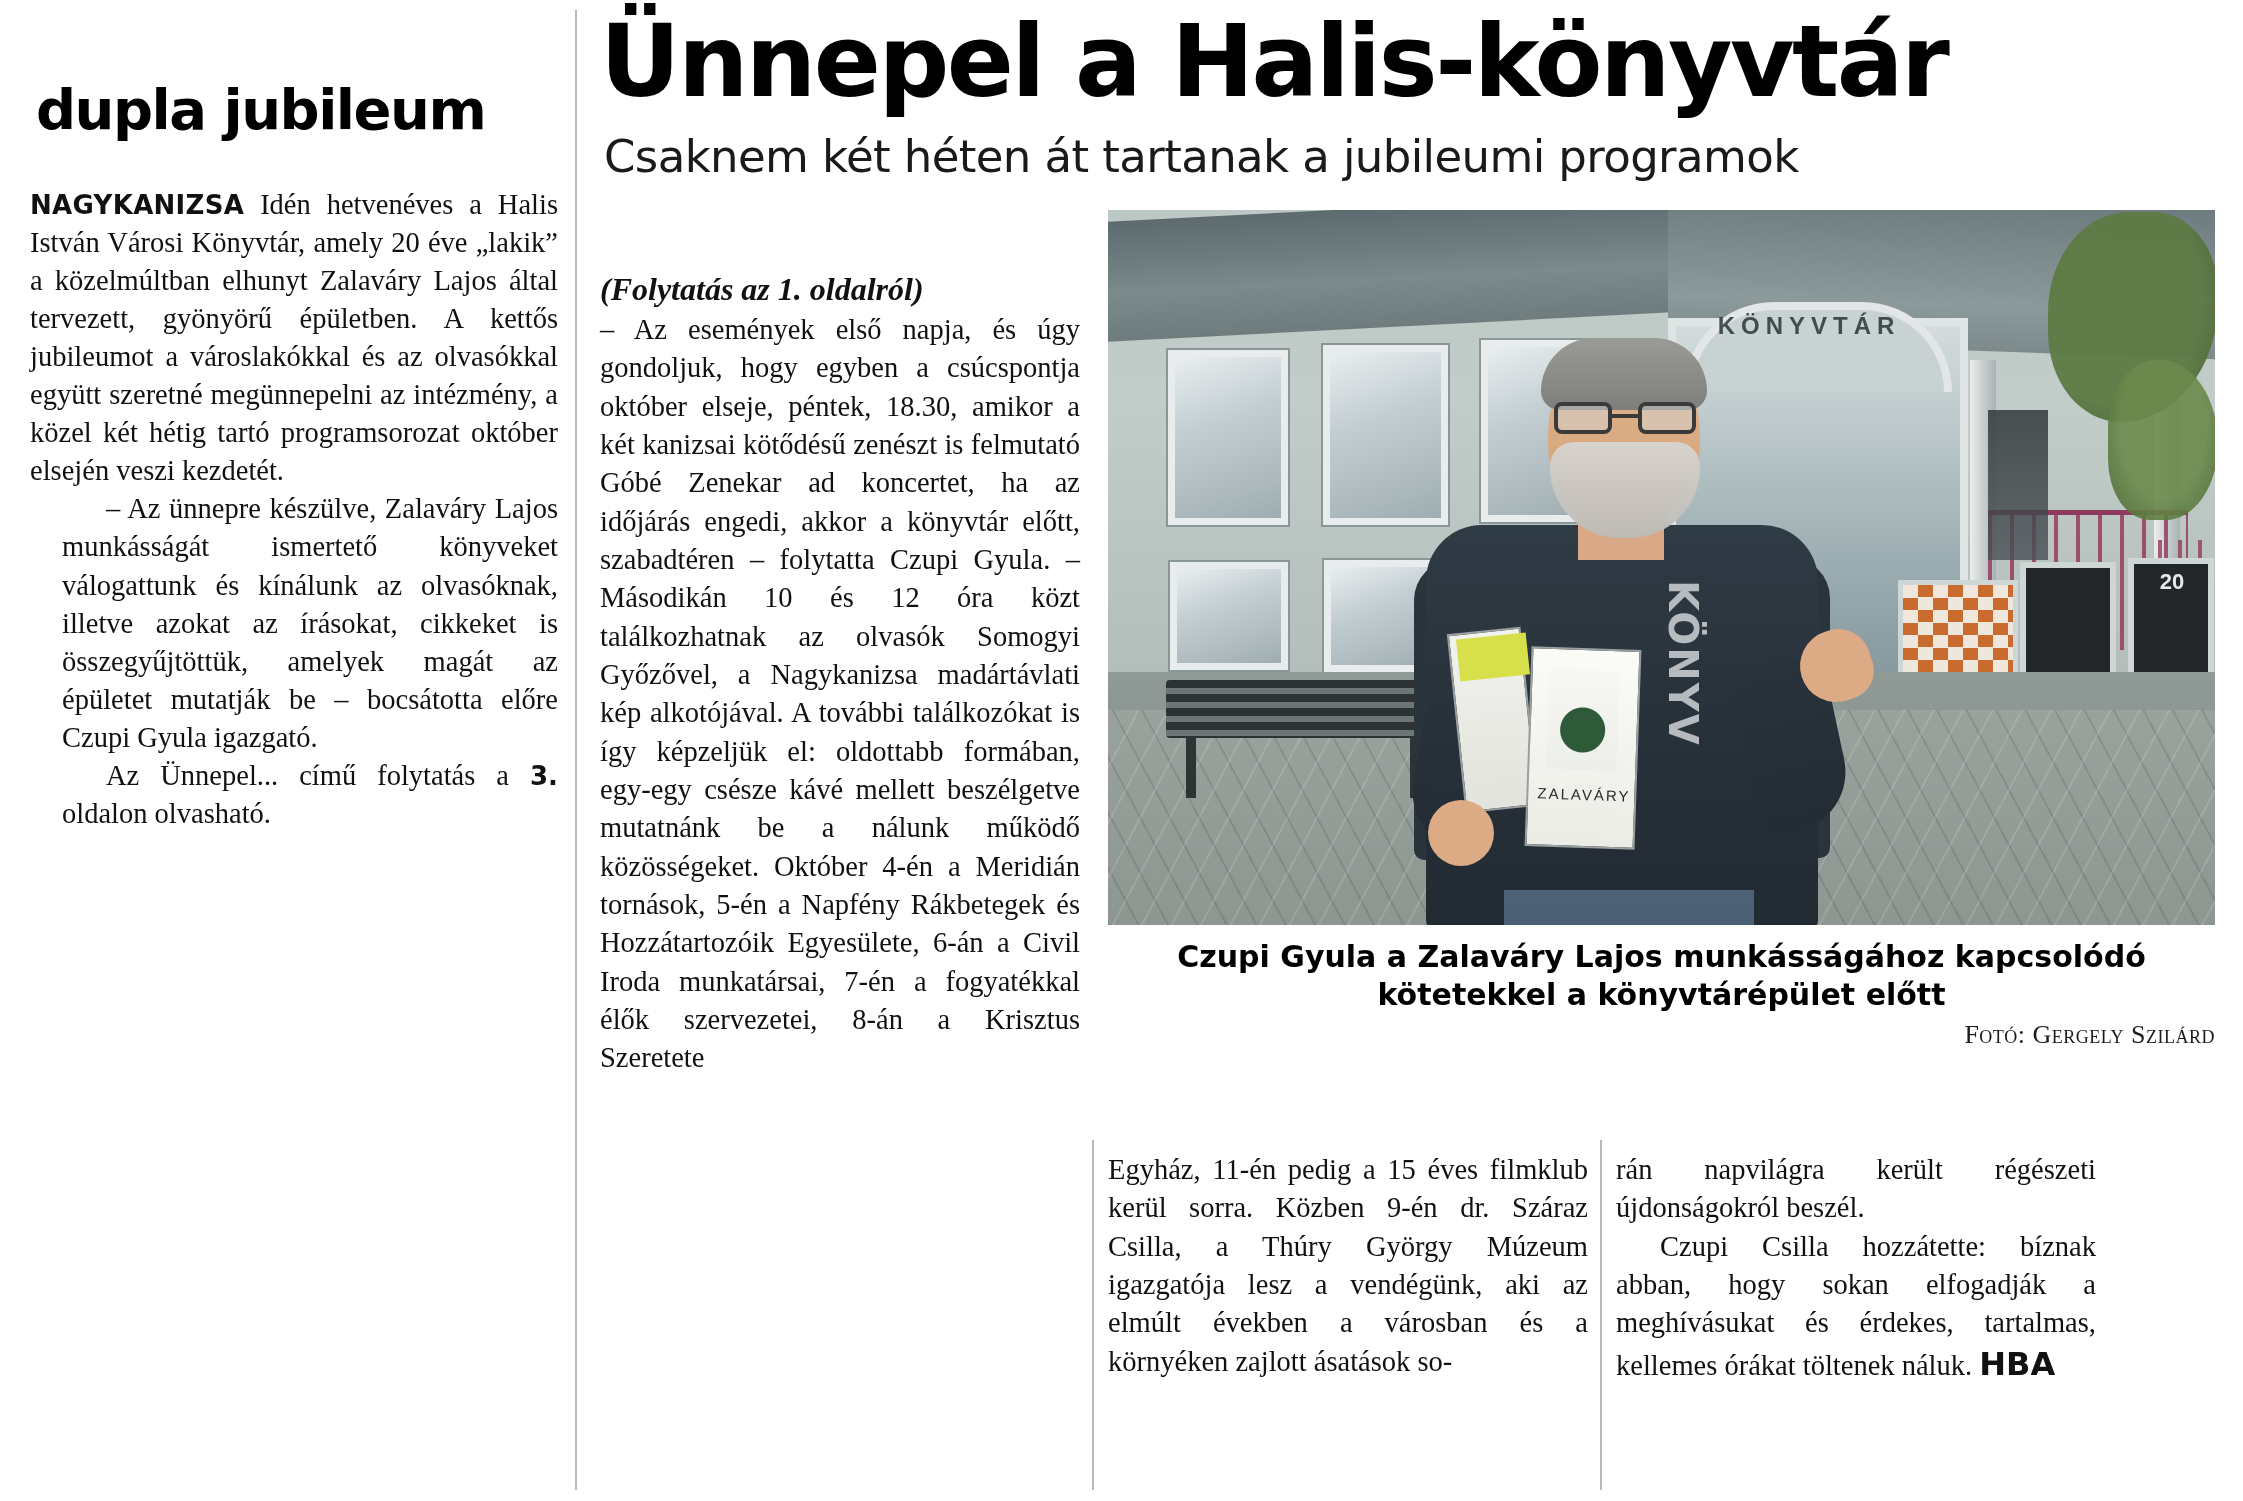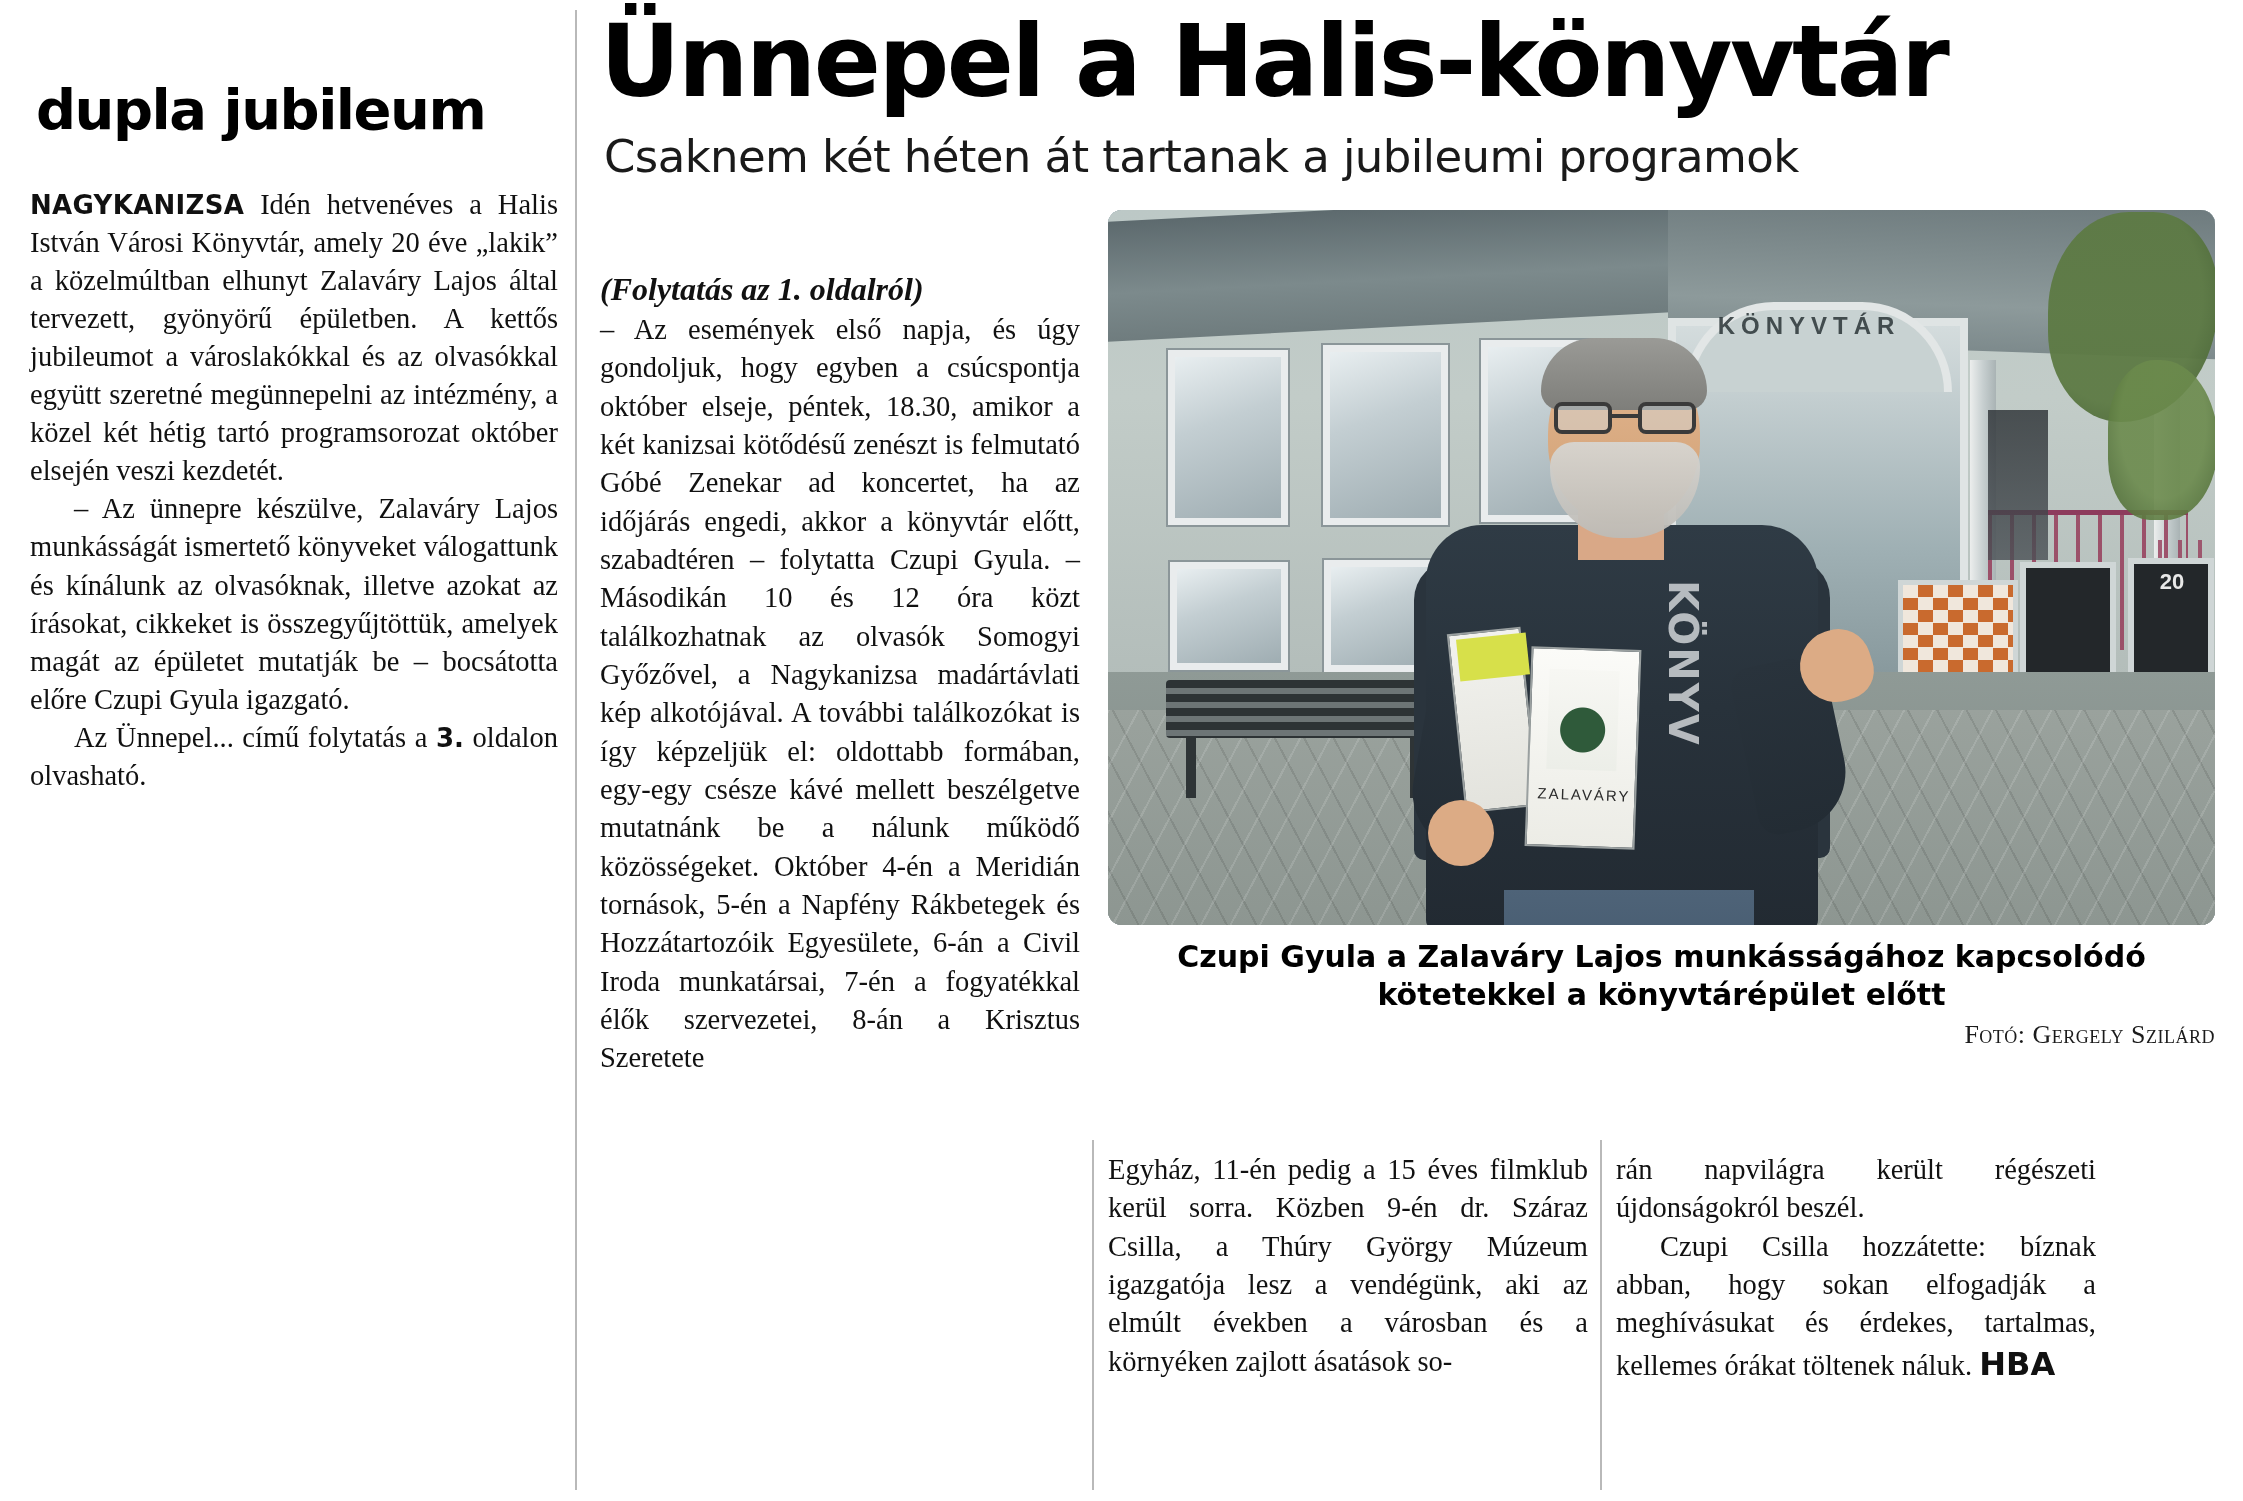--- a/index.html
+++ b/index.html
@@ -39,21 +39,21 @@
   }
   .left-body {
     margin-top: 46px;
     font-size: 28.5px;
     line-height: 1.335;
     text-align: justify;
     hyphens: auto;
     -webkit-hyphens: auto;
   }
   .left-body p { margin: 0; }
-  .left-body p.indent { text-indent: 44px; }
+  .left-body p.indent { text-indent: 44px; margin-left: 32px; }
   .dropcap-label {
     font-family: "DejaVu Sans", sans-serif;
     font-weight: bold;
     font-size: 26px;
     letter-spacing: 0.3px;
   }
   .bold-num { font-family: "DejaVu Sans", sans-serif; font-weight: bold; font-size: 26px; }
 
   .vrule {
     position: absolute;
@@ -122,21 +122,20 @@
 
   
   .photo-wrap {
     position: absolute;
     left: 508px;
     top: -58px;
     width: 1107px;
     height: 715px;
     overflow: hidden;
     background: #8a9aa4;
-    border-radius: 14px;
   }
   .photo {
     position: absolute;
     inset: 0;
     background:
       
       radial-gradient(circle at 6% 4%, #cfd8dc 0 60px, rgba(207,216,220,0) 61px),
       linear-gradient(180deg, #9fb0b8 0%, #b7c3c6 22%, #b2bfc2 45%, #9aa7a8 62%, #8e9a9b 74%, #8d9798 100%);
     background-color: #a9b6bb;
   }

